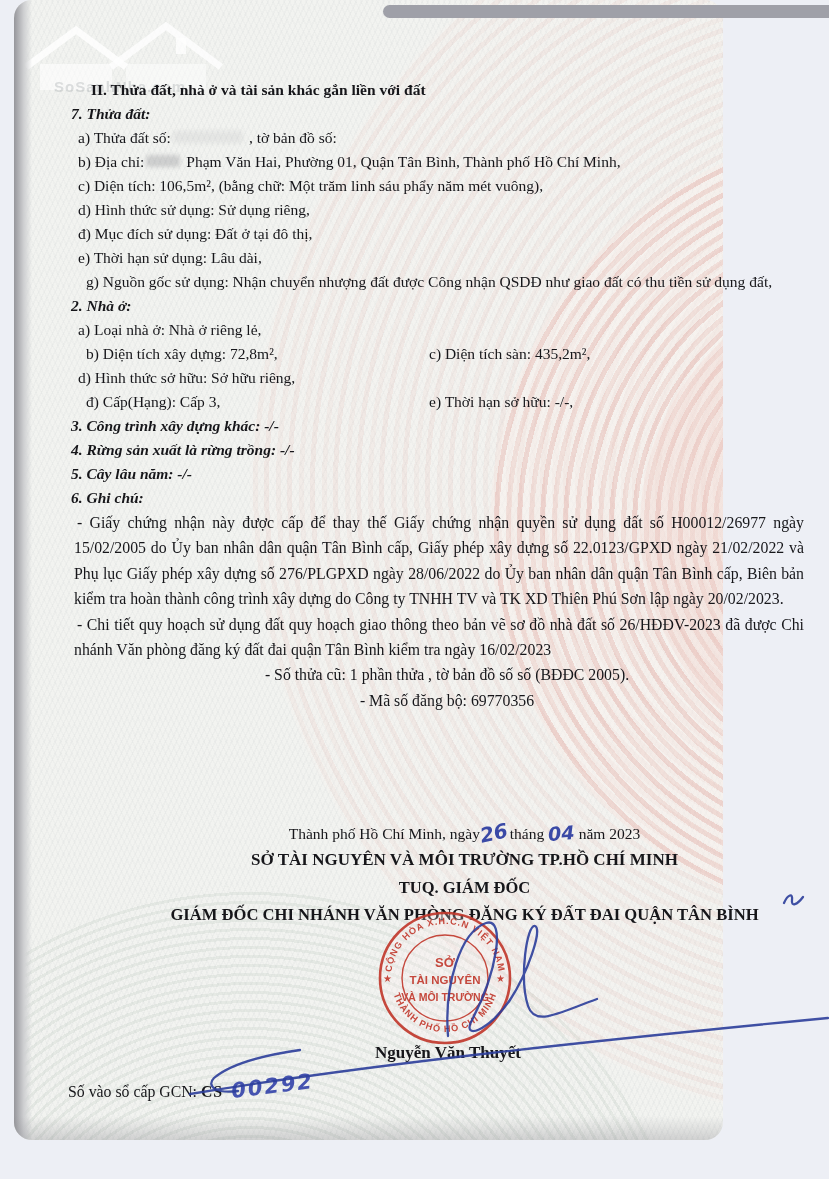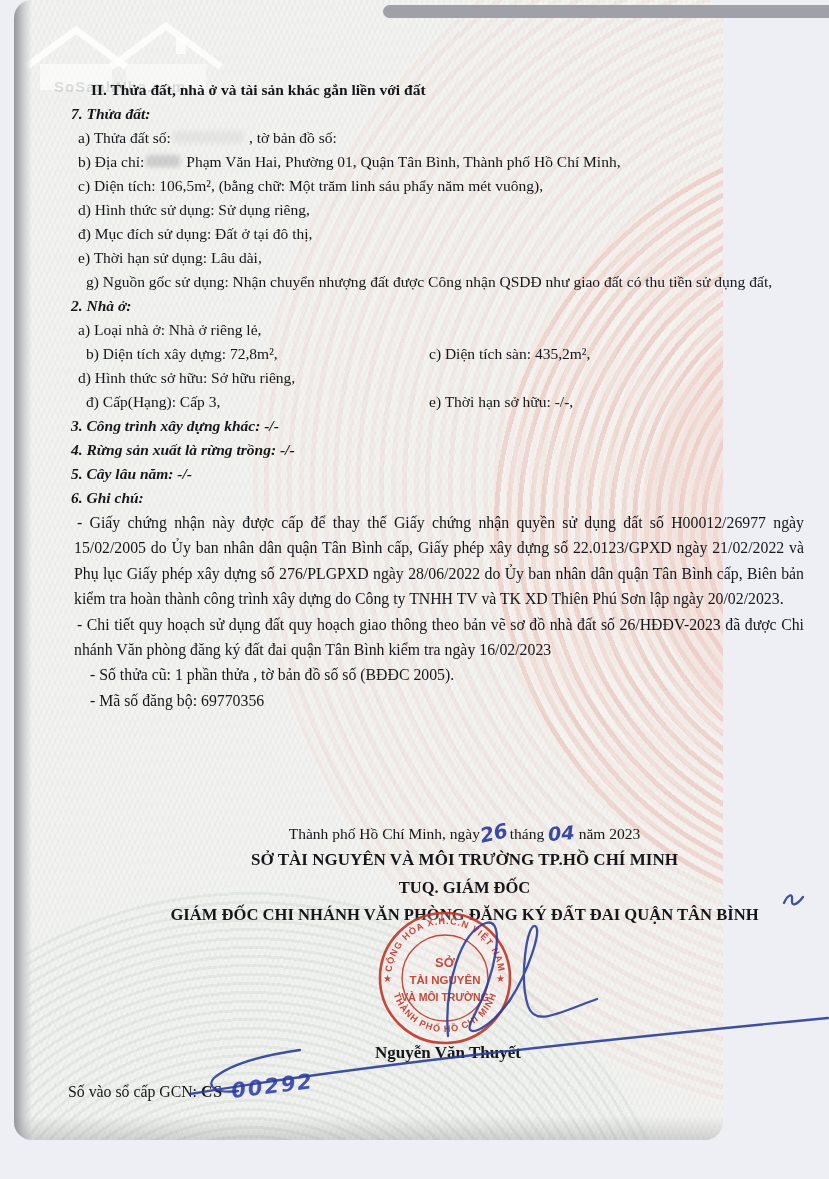--- a/index.html
+++ b/index.html
@@ -29,21 +29,21 @@
         font-weight:bold;color:rgba(160,165,170,.35);letter-spacing:1px;z-index:1;}
   .content{position:absolute;left:54px;top:78px;right:25px;z-index:3;font-size:15.5px;}
   .l{line-height:24px;white-space:pre-wrap;margin-left:37px;}
   .title{font-weight:bold;}
   .h{font-weight:bold;font-style:italic;margin-left:17px;}
   .item{margin-left:24px;}
   .gitem{text-indent:32px;margin-left:0;}
   .row2{display:flex;margin-left:32px;align-items:flex-end;}
   .row2 .cl{width:343px;flex:0 0 343px;}
   .notes{font-size:15.8px;}
-  .note{margin-left:33px;text-indent:3px;line-height:25.4px;white-space:normal;}
+  .note{margin-left:33px;text-indent:3px;line-height:25.4px;white-space:normal;text-align:center;}
   .just{text-align:justify;margin-left:20px;}
   .smudge{display:inline-block;width:34px;height:12px;border-radius:3px;margin:0 6px 0 2px;
         background:rgba(105,105,112,.26);filter:blur(2px);}
   .smudge.lite{width:70px;background:rgba(140,140,146,.12);}
   .sigblock{position:absolute;left:100px;right:0;top:820px;text-align:center;z-index:3;}
   .dateline{font-size:15.5px;line-height:24px;}
   .org{font-weight:bold;font-size:17px;line-height:28px;}
   .tuq{font-weight:bold;font-size:16.5px;line-height:27px;}
   .role{font-weight:bold;font-size:16.6px;line-height:27px;}
   .hand{font-family:"DejaVu Sans",sans-serif;font-style:italic;font-weight:bold;color:#3a49a6;

